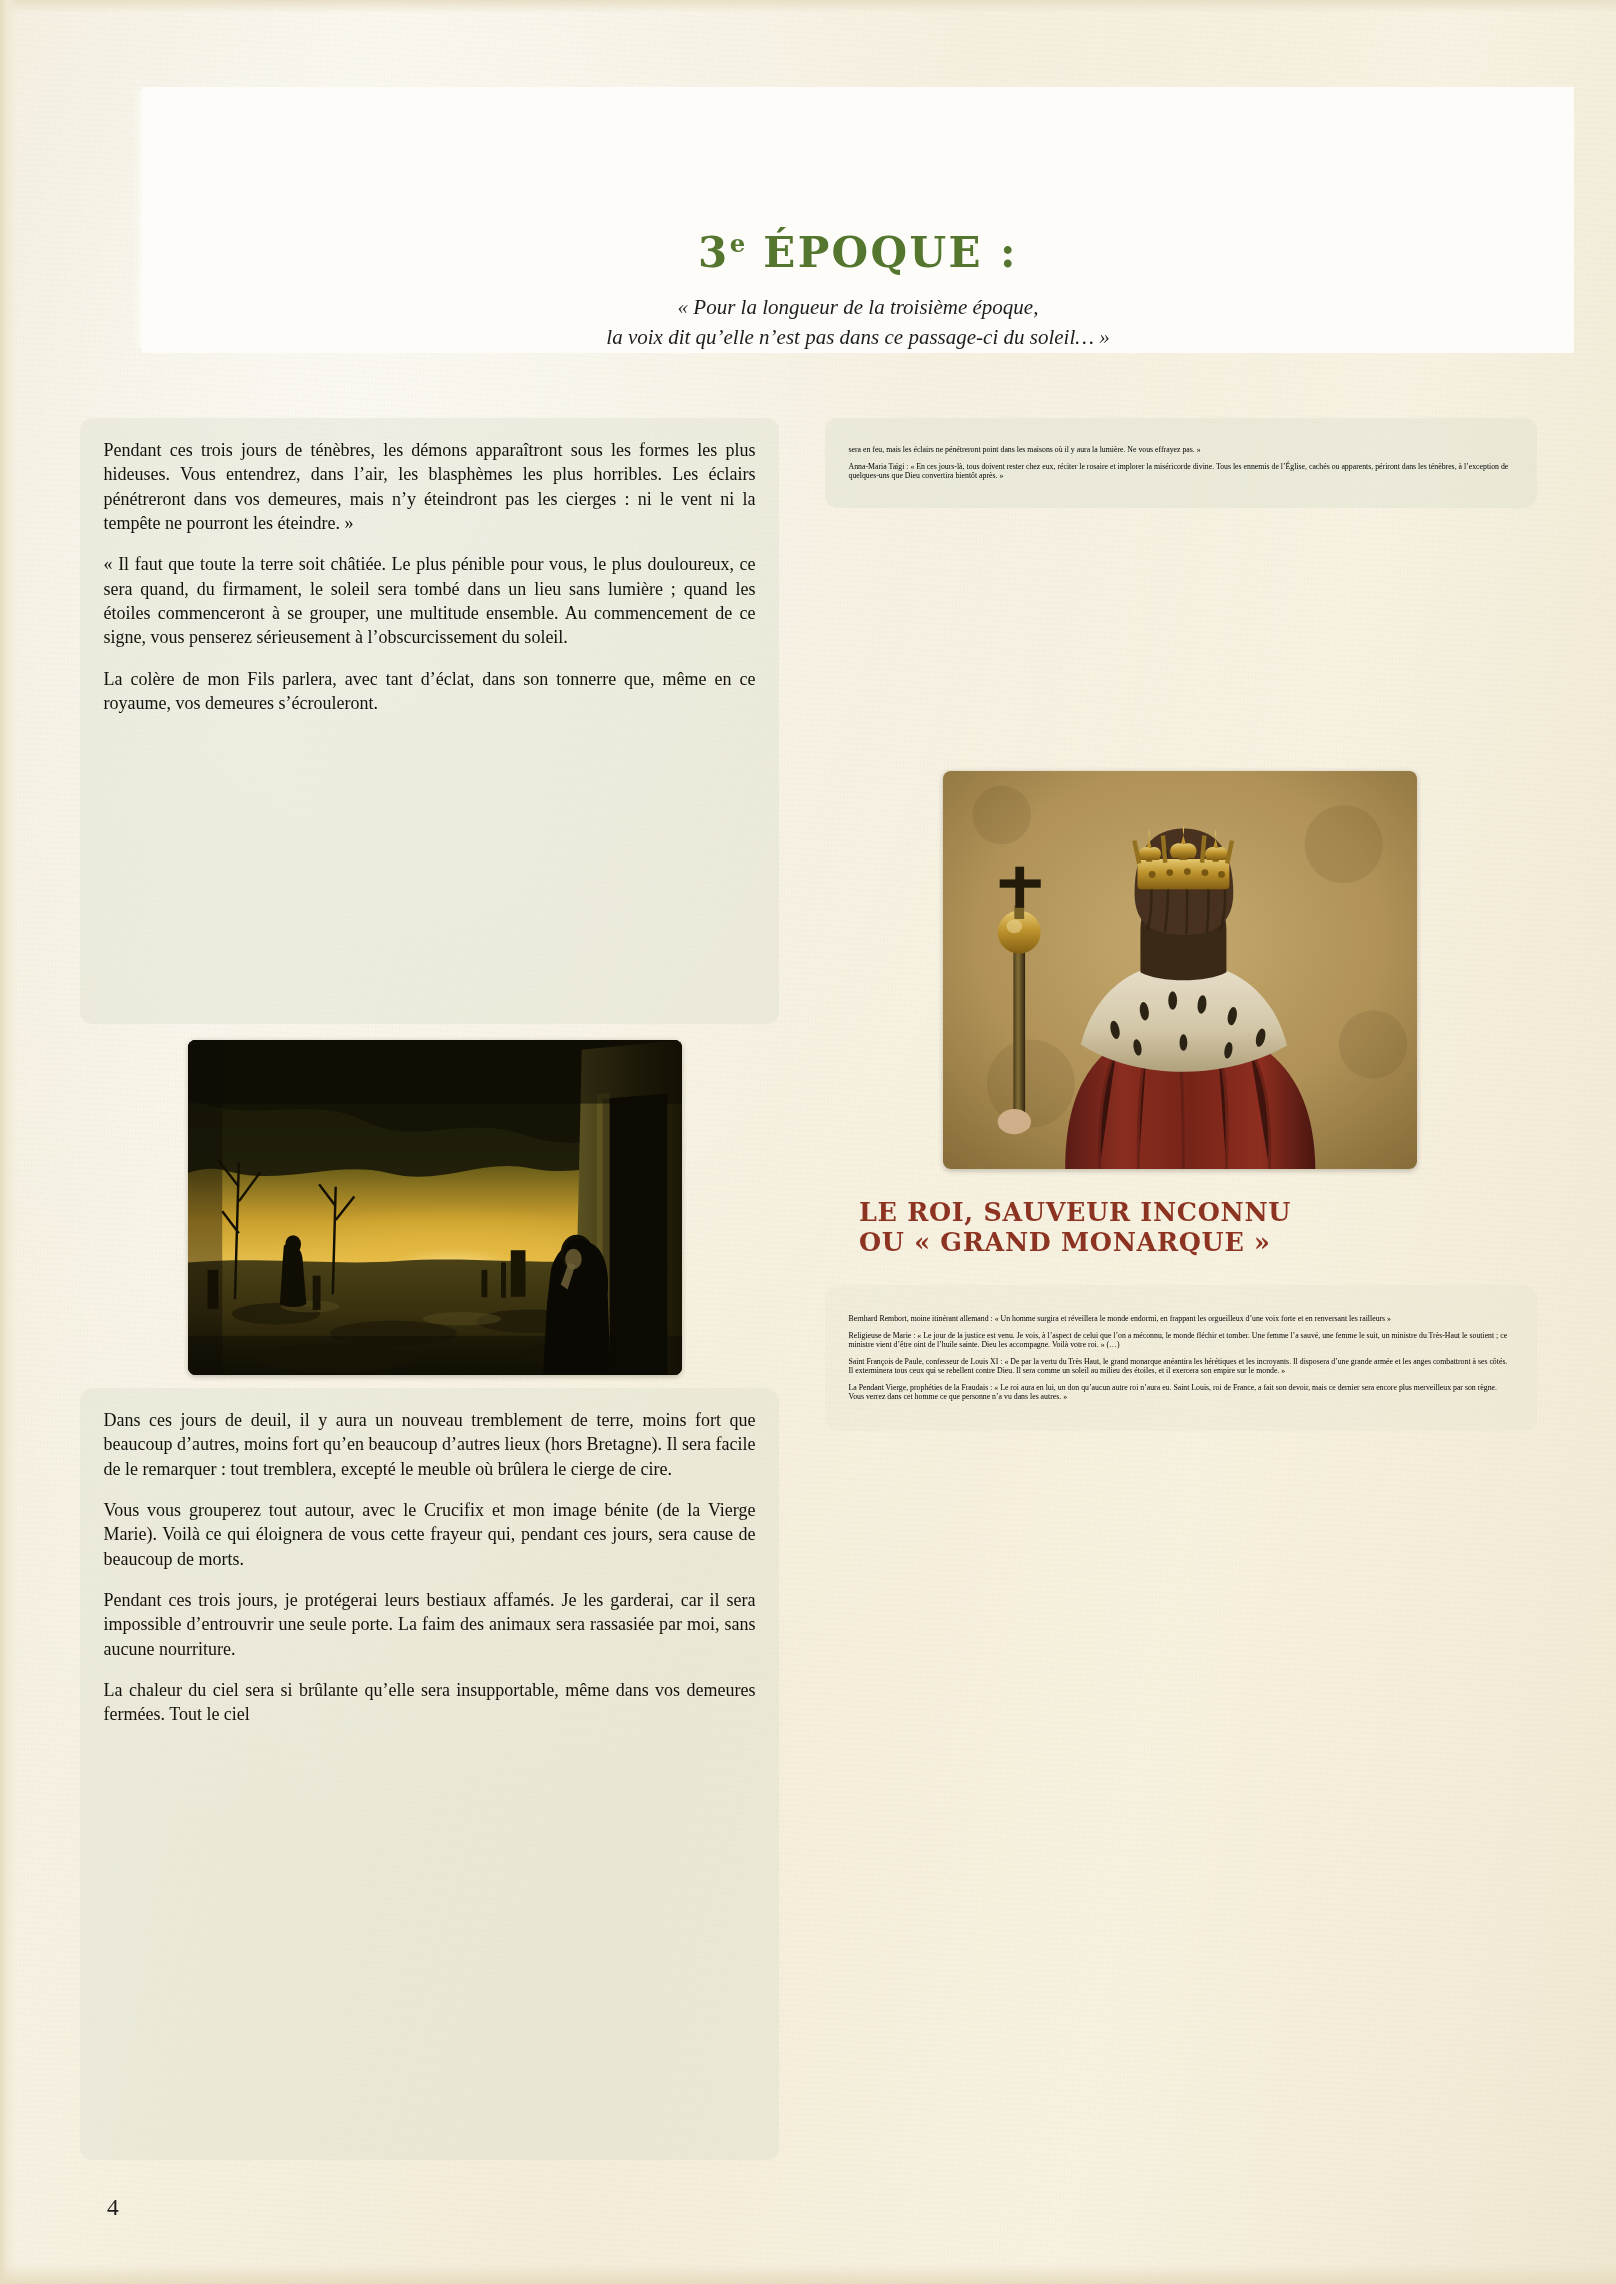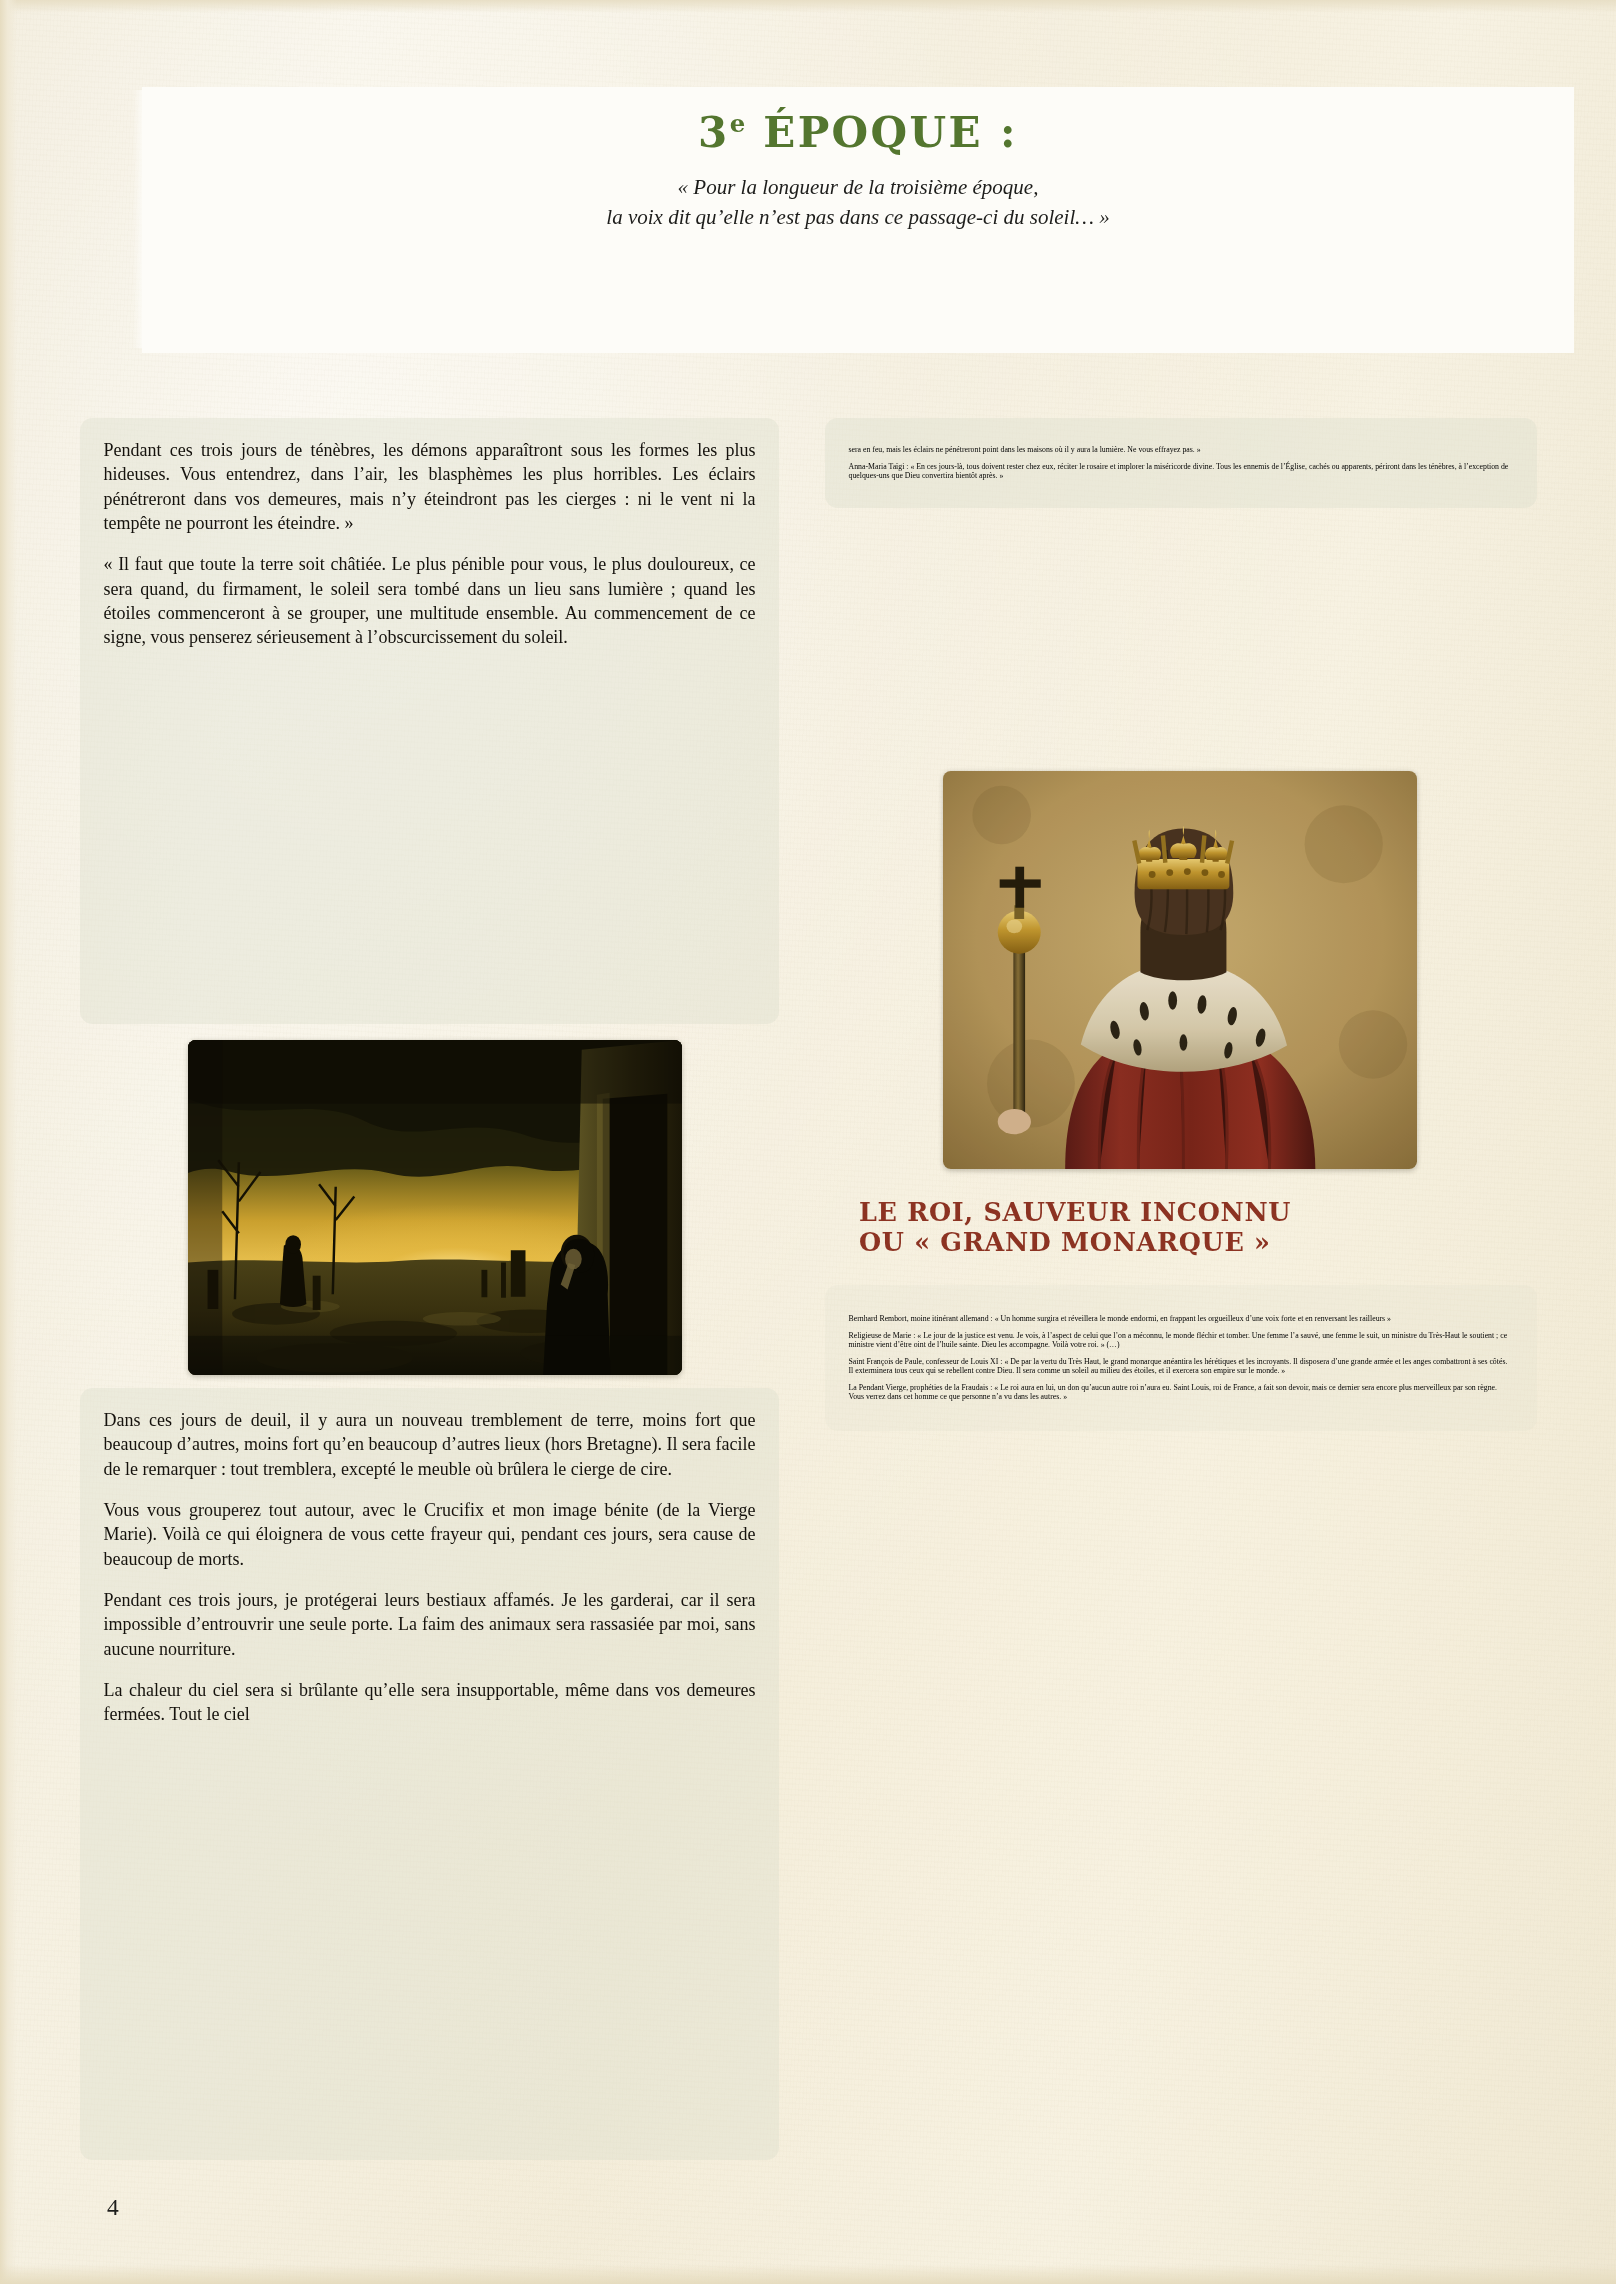--- a/index.html
+++ b/index.html
@@ -74,21 +74,21 @@
     width: 14.7px; height: calc(100% - 7.8px);
     background: linear-gradient(90deg, rgba(253,252,248,0) 0%, #fdfcf8 80%);
   }
 
   .banner-inner {
     position: relative;
     height: 100%;
     display: flex;
     flex-direction: column;
     align-items: center;
-    justify-content: flex-start;
+    justify-content: flex-end;
     padding-top: 23.5px;
     box-sizing: border-box;
   }
 
   .epoch-title {
     color: #54762f;
     font-family: "DejaVu Serif", "Liberation Serif", serif;
     font-weight: 700;
     font-size: 42px;
     letter-spacing: 2.4px;
@@ -238,20 +238,21 @@
       <div class="epigraph">
         <div>« Pour la longueur de la troisième époque,</div>
         <div>la voix dit qu’elle n’est pas dans ce passage-ci du soleil… »</div>
       </div>
     </div>
   </div>
 
   <div class="col col-left" style="top:418px;height:606px;">
     <p>Pendant ces trois jours de ténèbres, les démons apparaîtront sous les formes les plus hideuses. Vous entendrez, dans l’air, les blasphèmes les plus horribles. Les éclairs pénétreront dans vos demeures, mais n’y éteindront pas les cierges : ni le vent ni la tempête ne pourront les éteindre. »</p>
     <p>« Il faut que toute la terre soit châtiée. Le plus pénible pour vous, le plus douloureux, ce sera quand, du firmament, le soleil sera tombé dans un lieu sans lumière ; quand les étoiles commenceront à se grouper, une multitude ensemble. Au commencement de ce signe, vous penserez sérieusement à l’obscurcissement du soleil.</p>
+    <p>La colère de mon Fils parlera, avec tant d’éclat, dans son tonnerre que, même en ce royaume, vos demeures s’écrouleront.</p>
   </div>
 
   <figure class="fig-ruins">
     <svg viewBox="0 0 1010 685" preserveAspectRatio="none">
       <defs>
         <linearGradient id="skyGlow" x1="0" y1="1" x2="0" y2="0">
           <stop offset="0%" stop-color="#2a2408"></stop>
           <stop offset="18%" stop-color="#a87c16"></stop>
           <stop offset="33%" stop-color="#e8c04e"></stop>
           <stop offset="46%" stop-color="#caa02e"></stop>

